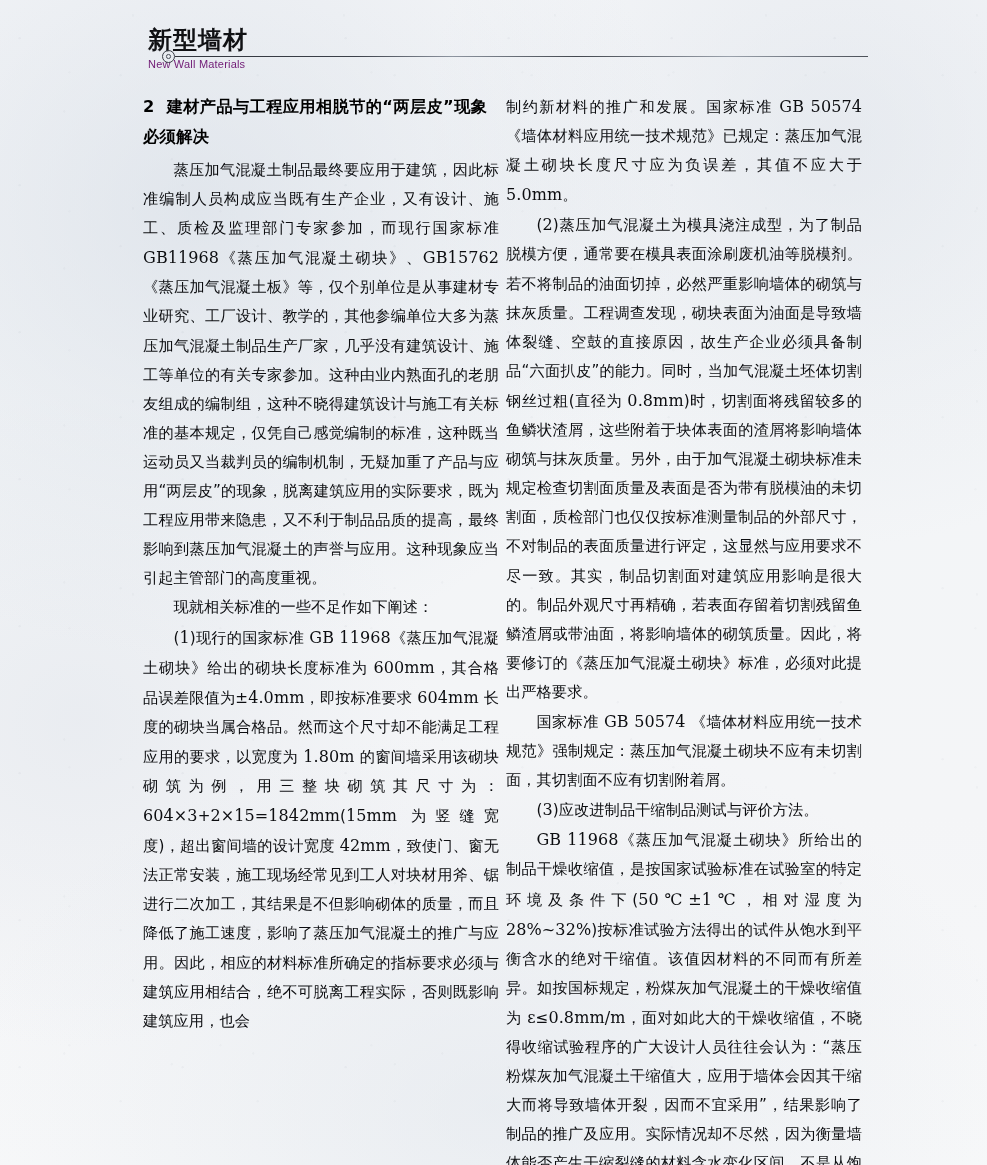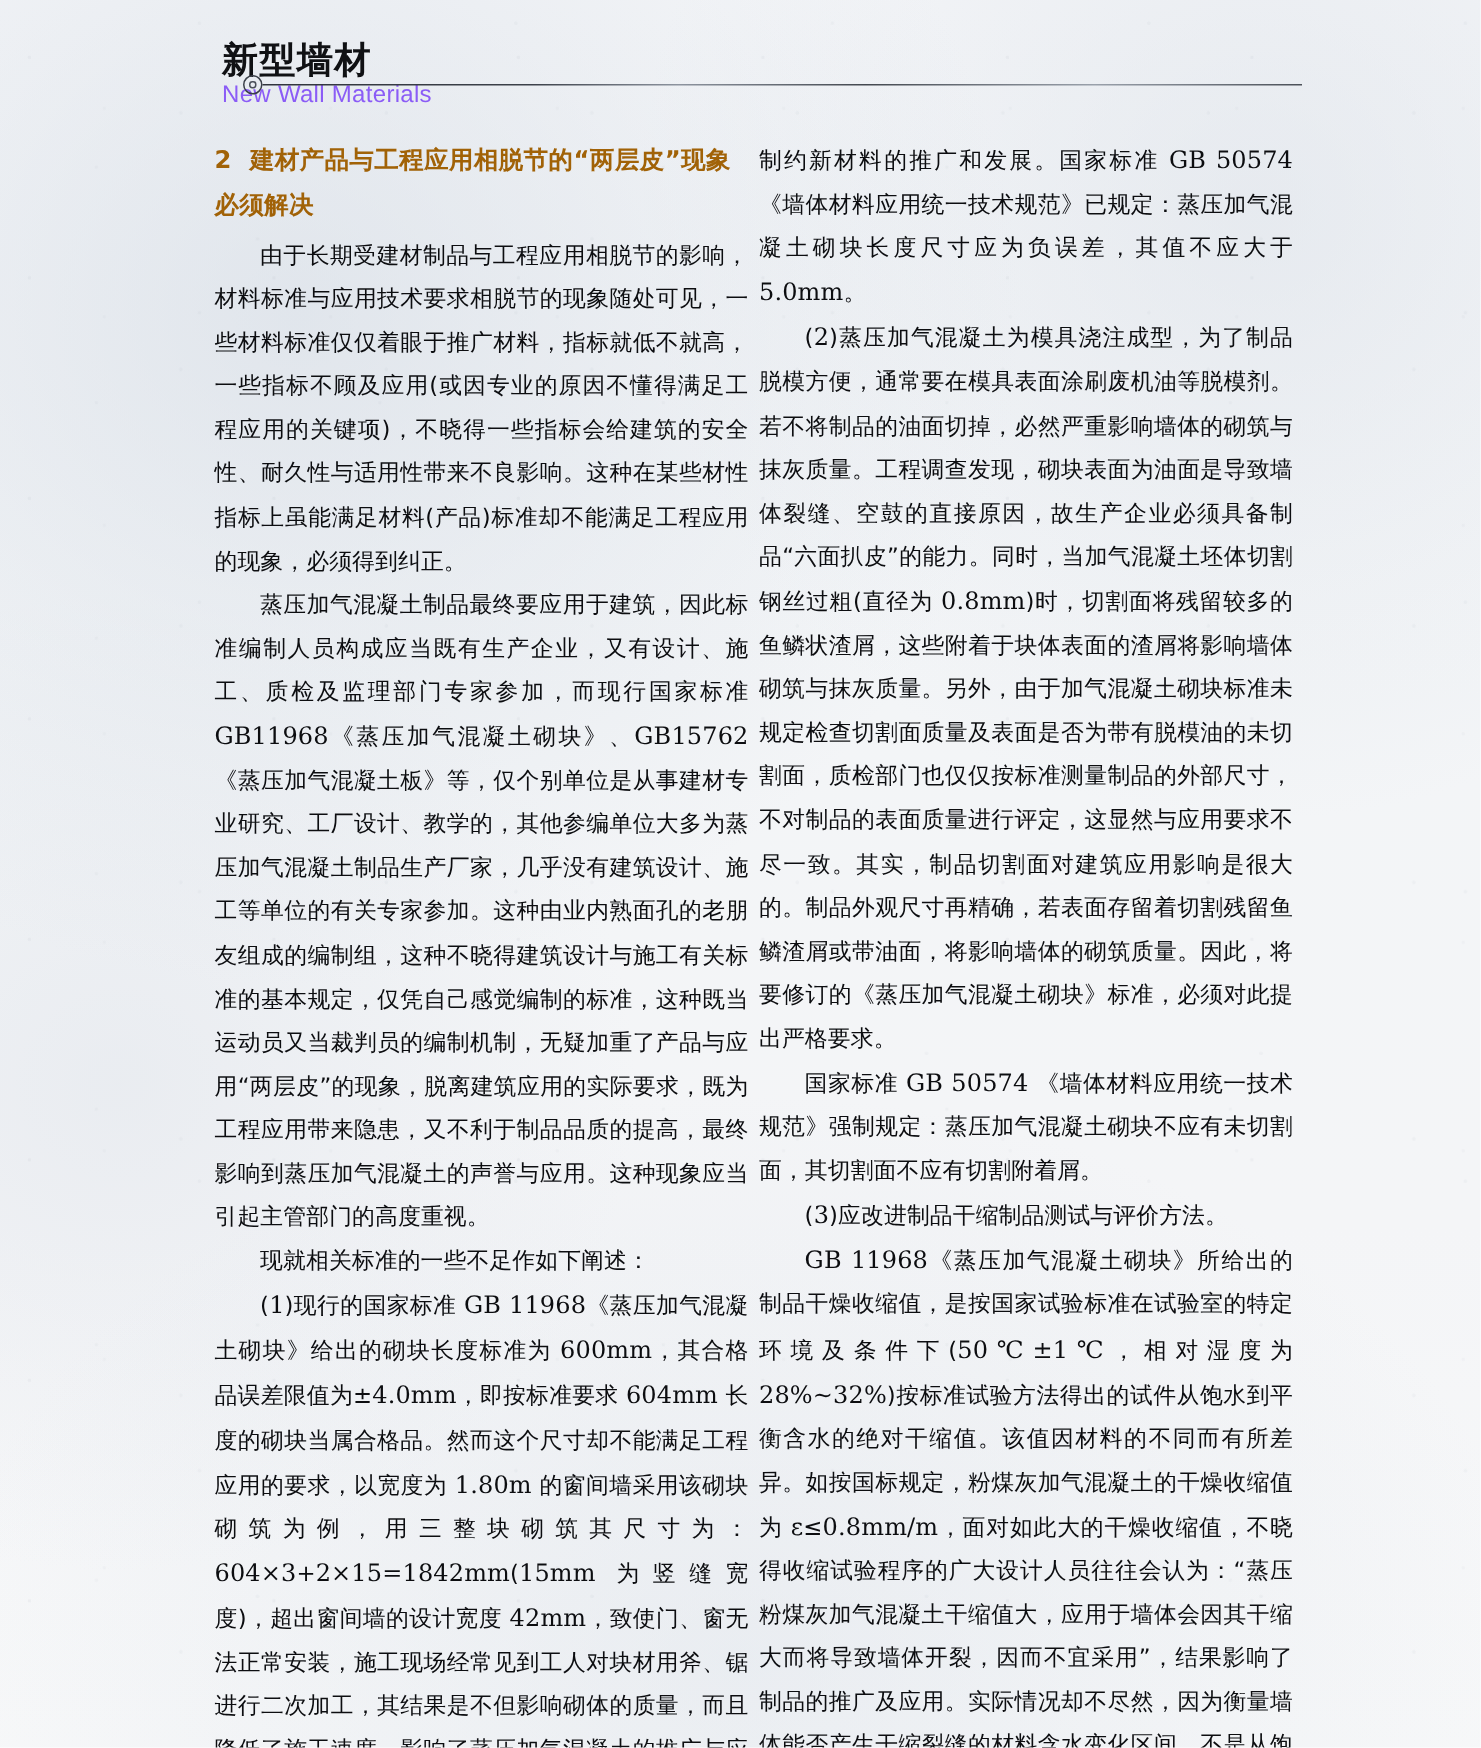--- a/index.html
+++ b/index.html
@@ -54,25 +54,25 @@
   .mast-cn {
     font-family: "DejaVu Sans", "Liberation Sans", sans-serif;
     font-size: 24px;
     font-weight: 700;
     letter-spacing: 1px;
     line-height: 25px;
     color: #101114;
   }
   .mast-en {
     font-family: "Liberation Sans", sans-serif;
-    font-size: 16px;
+    font-size: 11px;
     font-weight: 400;
     letter-spacing: 0.2px;
     line-height: 16px;
-    color: #8b5cf6;
+    color: #701a75;
     margin-top: 3px;
   }
   .mast-rule {
     position: absolute;
     left: 162px;
     top: 47px;
     width: 706px;
     height: 16px;
   }
   .mast-rule .ring {
@@ -120,21 +120,21 @@
   .col-left  { left: 143px; }
   .col-right { left: 506px; }
 
   .heading {
     font-size: 16.2px;
     font-weight: 700;
     line-height: 30px;
     letter-spacing: 0.4px;
     margin: 0 0 4px 0;
     text-align: left;
-    color: #a16207;
+    color: #000000;
   }
   .heading .num { margin-right: 12px; }
 
   p.para {
     margin: 0;
     text-indent: 2em;
     text-align: justify;
     text-justify: inter-character;
   }
   p.para.noindent { text-indent: 0; }
@@ -187,21 +187,20 @@
   </div>
   <div class="mast-rule">
     <span class="ring"></span>
     <span class="line"></span>
   </div>
 
   <div class="col col-left">
 
     <h2 class="heading"><span class="num">2</span><span>建材产品与工程应用相脱节的“两层皮”现象必须解决</span></h2>
 
-    <p class="para">由于长期受建材制品与工程应用相脱节的影响，材料标准与应用技术要求相脱节的现象随处可见，一些材料标准仅仅着眼于推广材料，指标就低不就高，一些指标不顾及应用(或因专业的原因不懂得满足工程应用的关键项)，不晓得一些指标会给建筑的安全性、耐久性与适用性带来不良影响。这种在某些材性指标上虽能满足材料(产品)标准却不能满足工程应用的现象，必须得到纠正。</p>
     <p class="para">蒸压加气混凝土制品最终要应用于建筑，因此标准编制人员构成应当既有生产企业，又有设计、施工、质检及监理部门专家参加，而现行国家标准<span class="lat">GB11968</span>《蒸压加气混凝土砌块》、<span class="lat">GB15762</span>《蒸压加气混凝土板》等，仅个别单位是从事建材专业研究、工厂设计、教学的，其他参编单位大多为蒸压加气混凝土制品生产厂家，几乎没有建筑设计、施工等单位的有关专家参加。这种由业内熟面孔的老朋友组成的编制组，这种不晓得建筑设计与施工有关标准的基本规定，仅凭自己感觉编制的标准，这种既当运动员又当裁判员的编制机制，无疑加重了产品与应用“两层皮”的现象，脱离建筑应用的实际要求，既为工程应用带来隐患，又不利于制品品质的提高，最终影响到蒸压加气混凝土的声誉与应用。这种现象应当引起主管部门的高度重视。</p>
     <p class="para">现就相关标准的一些不足作如下阐述：</p>
     <p class="para">(<span class="lat">1</span>)现行的国家标准 <span class="lat">GB 11968</span>《蒸压加气混凝土砌块》给出的砌块长度标准为 <span class="lat">600mm</span>，其合格品误差限值为±<span class="lat">4.0mm</span>，即按标准要求 <span class="lat">604mm</span> 长度的砌块当属合格品。然而这个尺寸却不能满足工程应用的要求，以宽度为 <span class="lat">1.80m</span> 的窗间墙采用该砌块砌筑为例，用三整块砌筑其尺寸为：<span class="lat">604×3</span>+<span class="lat">2×15=1842mm</span>(<span class="lat">15mm</span> 为竖缝宽度)，超出窗间墙的设计宽度 <span class="lat">42mm</span>，致使门、窗无法正常安装，施工现场经常见到工人对块材用斧、锯进行二次加工，其结果是不但影响砌体的质量，而且降低了施工速度，影响了蒸压加气混凝土的推广与应用。因此，相应的材料标准所确定的指标要求必须与建筑应用相结合，绝不可脱离工程实际，否则既影响建筑应用，也会</p>
 
   </div>
 
   <div class="col col-right">
 
     <p class="para noindent">制约新材料的推广和发展。国家标准 <span class="lat">GB 50574</span>《墙体材料应用统一技术规范》已规定：蒸压加气混凝土砌块长度尺寸应为负误差，其值不应大于 <span class="lat">5.0mm</span>。</p>
     <p class="para">(<span class="lat">2</span>)蒸压加气混凝土为模具浇注成型，为了制品脱模方便，通常要在模具表面涂刷废机油等脱模剂。若不将制品的油面切掉，必然严重影响墙体的砌筑与抹灰质量。工程调查发现，砌块表面为油面是导致墙体裂缝、空鼓的直接原因，故生产企业必须具备制品“六面扒皮”的能力。同时，当加气混凝土坯体切割钢丝过粗(直径为 <span class="lat">0.8mm</span>)时，切割面将残留较多的鱼鳞状渣屑，这些附着于块体表面的渣屑将影响墙体砌筑与抹灰质量。另外，由于加气混凝土砌块标准未规定检查切割面质量及表面是否为带有脱模油的未切割面，质检部门也仅仅按标准测量制品的外部尺寸，不对制品的表面质量进行评定，这显然与应用要求不尽一致。其实，制品切割面对建筑应用影响是很大的。制品外观尺寸再精确，若表面存留着切割残留鱼鳞渣屑或带油面，将影响墙体的砌筑质量。因此，将要修订的《蒸压加气混凝土砌块》标准，必须对此提出严格要求。</p>

